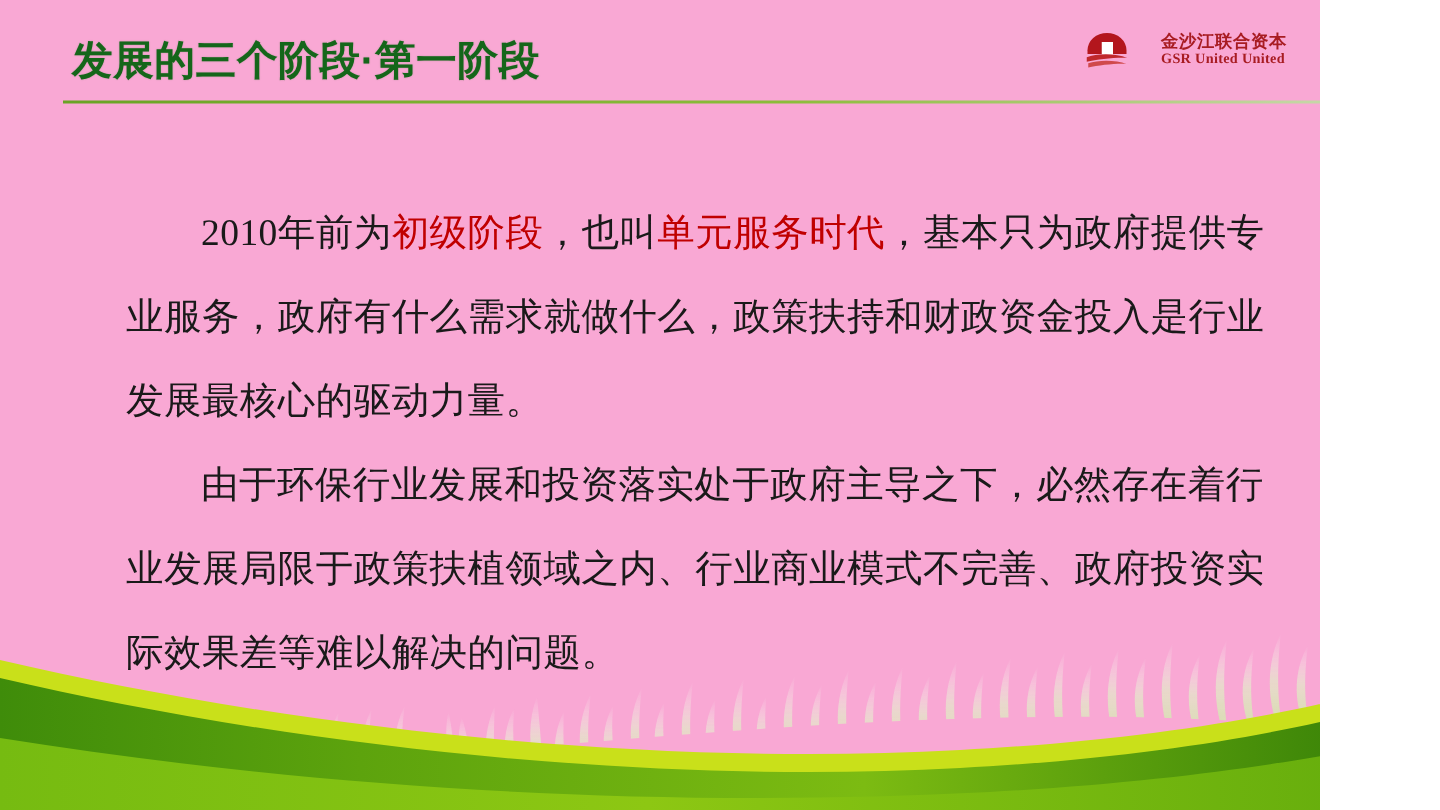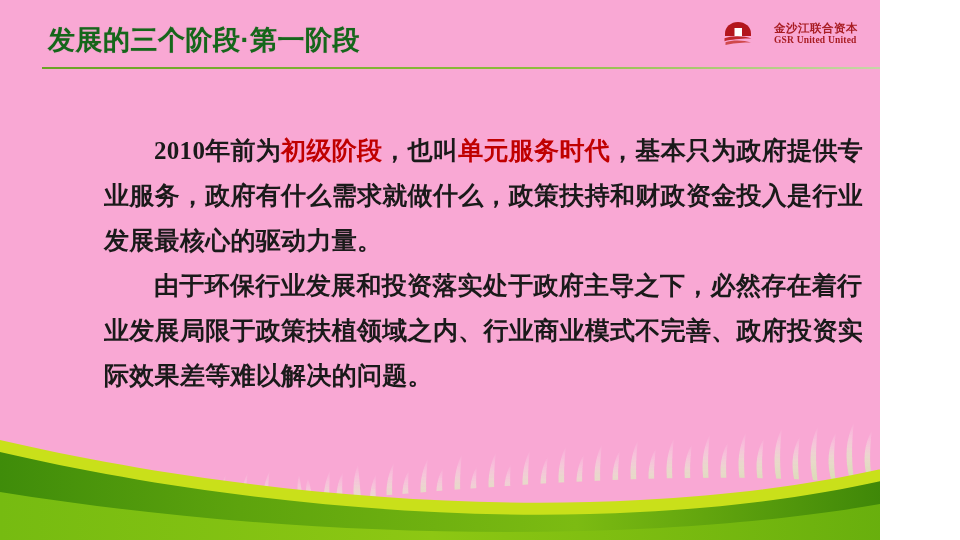--- a/index.html
+++ b/index.html
@@ -72,27 +72,27 @@
     font-weight: bold;
     color: #a81c22;
     letter-spacing: 0.2px;
     white-space: nowrap;
     font-family: "Liberation Serif", "DejaVu Serif", serif;
   }
 
   
   .body-text {
     position: absolute;
-    left: 104px;
+    left: 84px;
     top: 128px;
     width: 770px;
     color: #1a1a1a;
     font-size: 25px;
-    line-height: 45px;
-    font-weight: bold;
+    line-height: 56px;
+    font-weight: normal;
     font-family: "Liberation Serif", "DejaVu Serif", serif;
     letter-spacing: 0.3px;
   }
   .para {
     margin: 0;
     text-indent: 2em;
   }
   .para + .para { margin-top: 0; }
   .hl { color: #c00000; }
 

